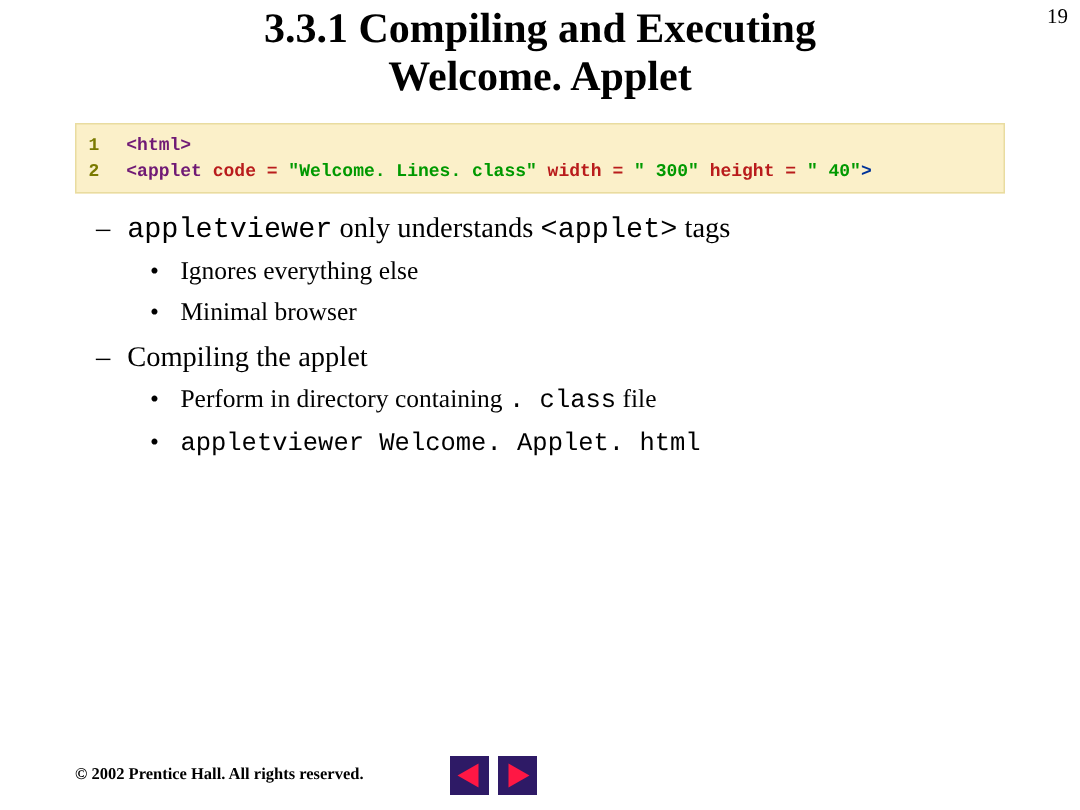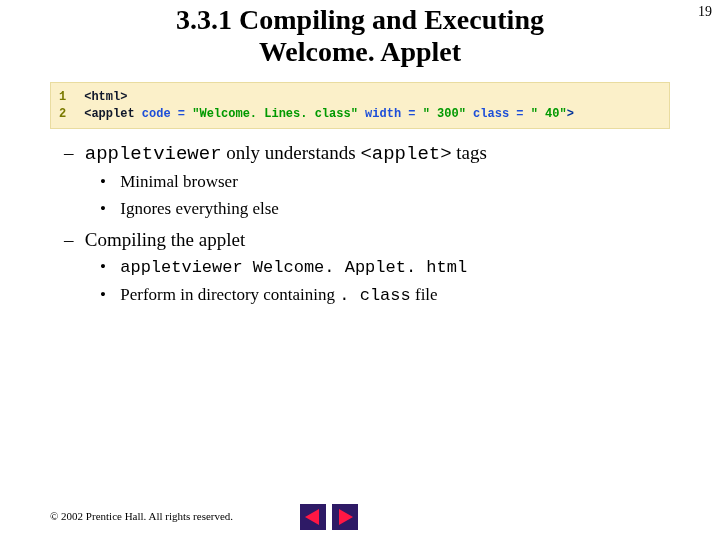--- a/index.html
+++ b/index.html
@@ -33,22 +33,22 @@
     padding: 6px 8px 6px 8px;
   }
   .code-line {
     font-family: "Courier New", Courier, monospace;
     font-size: 12px;
     font-weight: bold;
     white-space: pre;
     line-height: 1.35;
   }
   .ln      { color: #7a7a00; display:inline-block; width: 18px; }
-  .tag     { color: #0f172a; }
-  .attr    { color: #1d4ed8; }
+  .tag     { color: #701a75; }
+  .attr    { color: #b91c1c; }
   .str     { color: #009900; }
   .punct   { color: #003399; }
 
   .bullets {
     margin: 8px 0 0 64px;
     font-size: 19px;
     line-height: 1.45;
   }
   .l1 {
     margin: 4px 0 2px 0;
@@ -59,20 +59,21 @@
     font-size: 17px;
   }
   .dot { display:inline-block; width: 16px; }
   .mono { font-family: "Courier New", Courier, monospace; }
 
   .footer {
     position: absolute;
     left: 50px;
     bottom: 18px;
     font-size: 11px;
+    font-weight: bold;
   }
   .nav {
     position: absolute;
     left: 300px;
     bottom: 10px;
   }
   .tri-btn {
     display: inline-block;
     width: 26px;
     height: 26px;
@@ -105,51 +106,51 @@
 
 <div class="page-number">19</div>
 
 <div class="title">
   <span>3.3.1  Compiling and Executing</span><br>
   <span>Welcome. Applet</span>
 </div>
 
 <div class="code-block">
   <div class="code-line"><span class="ln">1</span> <span class="tag">&lt;html&gt;</span></div>
-  <div class="code-line"><span class="ln">2</span> <span class="tag">&lt;applet</span><span class="attr"> code = </span><span class="str">"Welcome. Lines. class"</span><span class="attr"> width = </span><span class="str">" 300"</span><span class="attr"> class = </span><span class="str">" 40"</span><span class="punct">&gt;</span></div>
+  <div class="code-line"><span class="ln">2</span> <span class="tag">&lt;applet</span><span class="attr"> code = </span><span class="str">"Welcome. Lines. class"</span><span class="attr"> width = </span><span class="str">" 300"</span><span class="attr"> height = </span><span class="str">" 40"</span><span class="punct">&gt;</span></div>
 </div>
 
 <div class="bullets">
 
   <div class="l1">
     <span class="dash">–</span>
     <span class="mono">appletviewer</span><span> only understands </span><span class="mono">&lt;applet&gt;</span><span> tags</span>
   </div>
 
   <div class="l2">
     <span class="dot">•</span>
-    <span>Minimal browser</span>
+    <span>Ignores everything else</span>
   </div>
   <div class="l2">
     <span class="dot">•</span>
-    <span>Ignores everything else</span>
+    <span>Minimal browser</span>
   </div>
 
   <div class="l1">
     <span class="dash">–</span>
     <span>Compiling the applet</span>
   </div>
 
   <div class="l2">
     <span class="dot">•</span>
-    <span class="mono">appletviewer Welcome. Applet. html</span>
+    <span>Perform in directory containing </span><span class="mono">. class</span><span> file</span>
   </div>
   <div class="l2">
     <span class="dot">•</span>
-    <span>Perform in directory containing </span><span class="mono">. class</span><span> file</span>
+    <span class="mono">appletviewer Welcome. Applet. html</span>
   </div>
 
 </div>
 
 <div class="footer">© 2002 Prentice Hall.  All rights reserved.</div>
 
 <div class="nav">
   <span class="tri-btn tri-left"></span>
   <span class="tri-btn tri-right"></span>
 </div>

